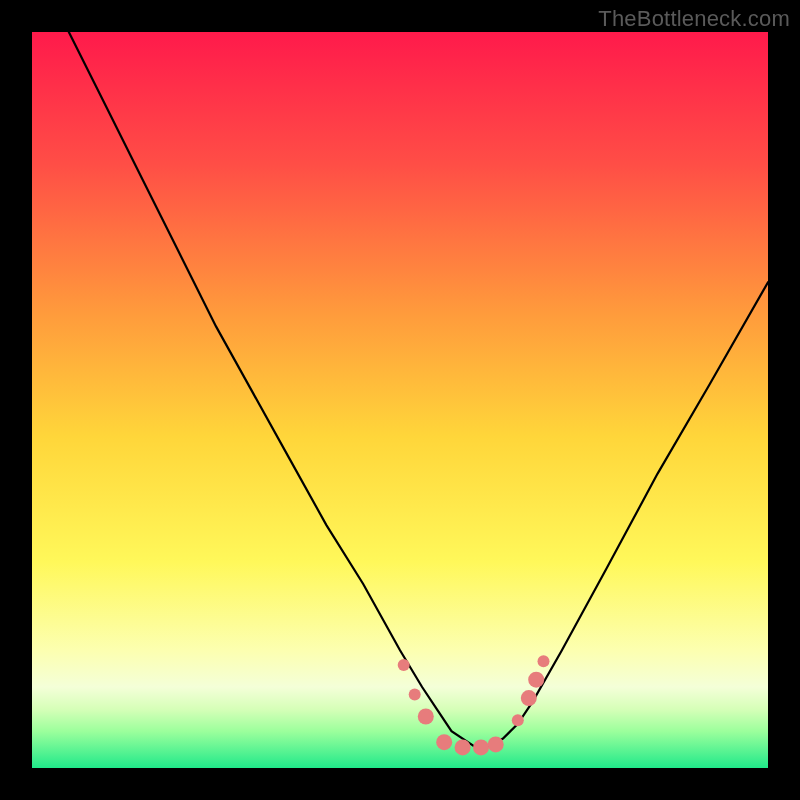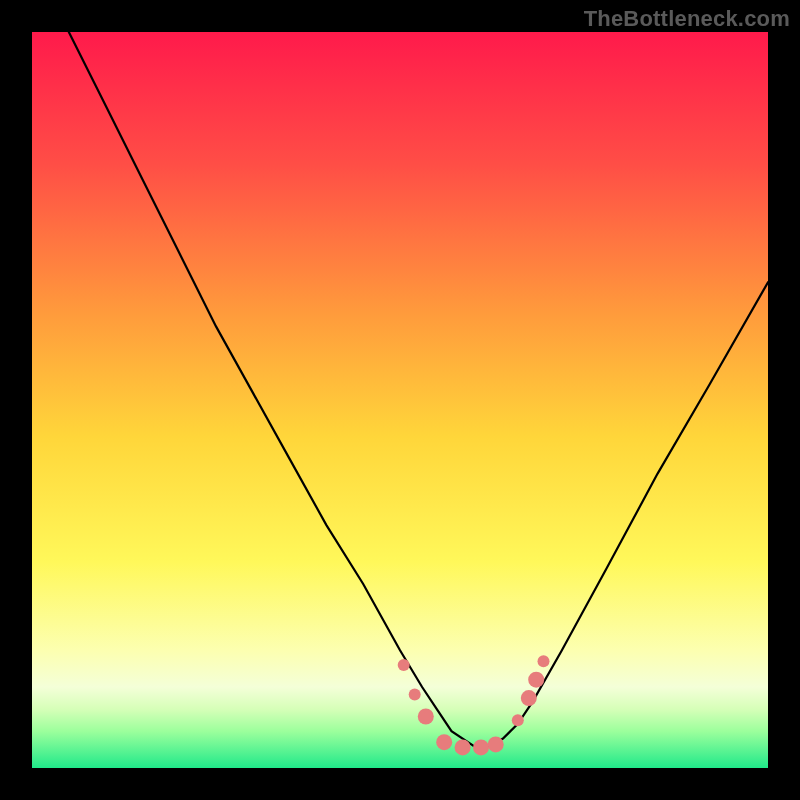--- a/index.html
+++ b/index.html
@@ -22,21 +22,21 @@
   .gradient {
     position: absolute;
     left: 0; top: 0; right: 0; bottom: 0;
   }
   .watermark {
     position: absolute;
     top: 6px;
     right: 10px;
     color: #5a5a5a;
     font-size: 22px;
-    font-weight: 700;
+    font-weight: 400;
     letter-spacing: 0.2px;
     z-index: 50;
   }
   svg.curve {
     position: absolute;
     left: 0; top: 0;
     width: 736px;
     height: 736px;
     z-index: 10;
   }

